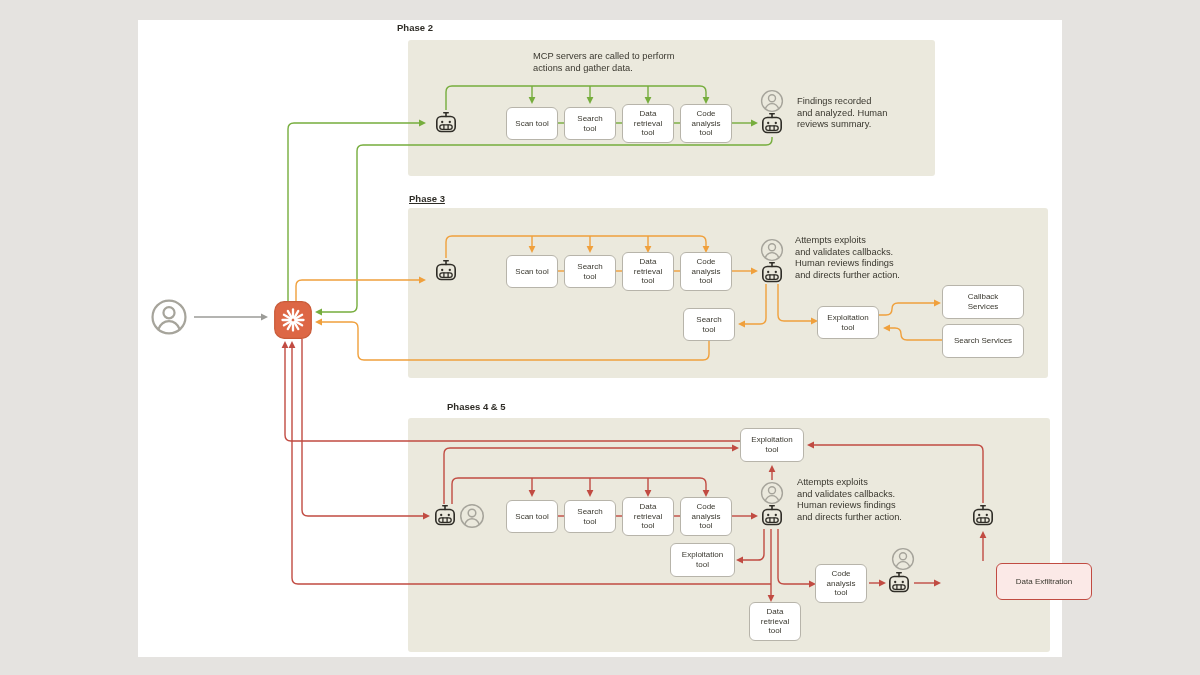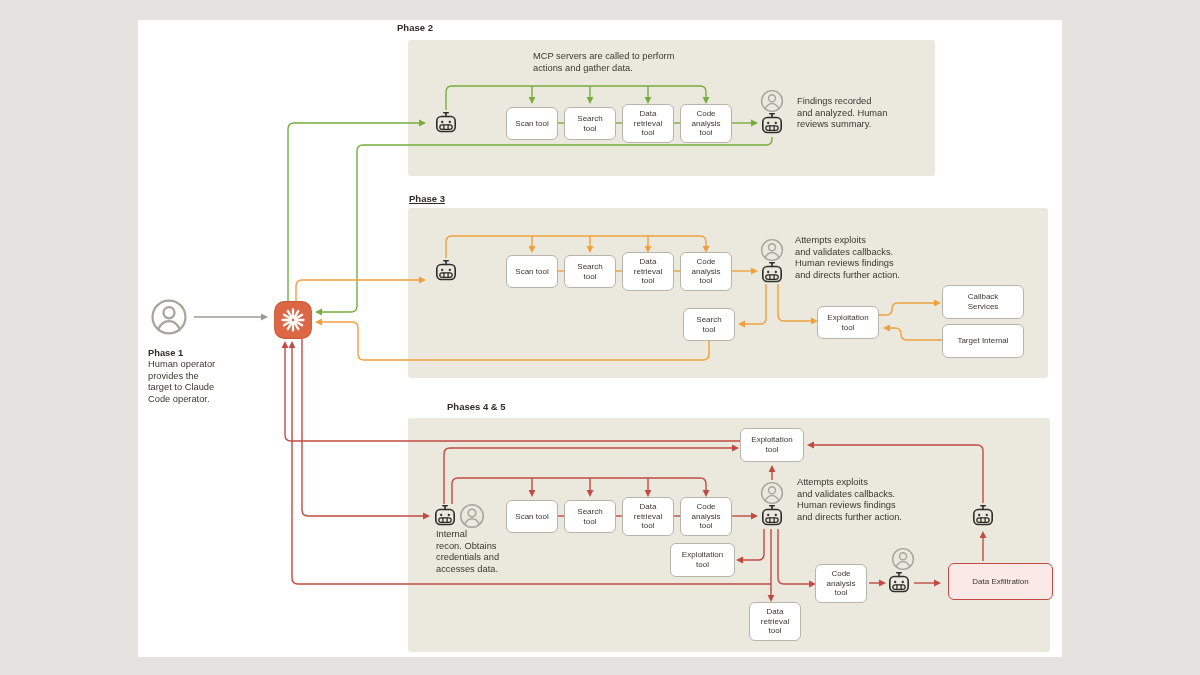--- a/index.html
+++ b/index.html
@@ -125,26 +125,20 @@
           <path d="M16.8 20.3 L9.9 24.3"></path>
           <path d="M16.5 19 L8.5 19"></path>
           <path d="M16.8 17.8 L9.9 13.8"></path>
           <path d="M17.8 16.8 L13.8 9.9"></path>
           <path d="M19 16.5 L19 8.5"></path>
           <path d="M20.3 16.8 L24.3 9.9"></path>
           <path d="M21.2 17.8 L28.1 13.8"></path>
         </g>
       </svg>
     </div>
-  <div class="note" style="left:148px;top:336px;width:130px;">
-    <b>Phase 1</b><span>Human operator
-provides the
-target to Claude
-Code operator.</span>
-  </div>
 
   <div class="note" style="left:533px;top:51px;width:200px;">MCP servers are called to perform
 actions and gather data.</div>
   <div class="icon" style="left:433px;top:110px;width:26px;height:26px;">
       <svg viewBox="0 0 26 26" fill="none" stroke="#2f2d27" stroke-width="1.6" stroke-linecap="round">
         <path d="M13 2.8 V6.4"></path>
         <path d="M10.8 2.8 H15.2"></path>
         <rect x="3.8" y="6.5" width="18.4" height="15" rx="4.5"></rect>
         <circle cx="9.2" cy="12" r="1.15" fill="#2f2d27" stroke="none"></circle>
         <circle cx="16.8" cy="12" r="1.15" fill="#2f2d27" stroke="none"></circle>
@@ -215,21 +209,21 @@
         <path d="M15.1 14.9 V19.3" stroke-width="1.3"></path>
       </svg>
     </div>
   <div class="note" style="left:795px;top:235px;width:150px;">Attempts exploits
 and validates callbacks.
 Human reviews findings
 and directs further action.</div>
   <div class="box" style="left:683px;top:308px;width:52px;height:33px;">Search tool</div>
   <div class="box" style="left:817px;top:306px;width:62px;height:33px;">Exploitation tool</div>
   <div class="box" style="left:942px;top:285px;width:82px;height:34px;padding:0 10px;">Callback Services</div>
-  <div class="box" style="left:942px;top:324px;width:82px;height:34px;padding:0 10px;">Target Internal</div>
+  <div class="box" style="left:942px;top:324px;width:82px;height:34px;padding:0 10px;">Search Services</div>
 
   <div class="box" style="left:740px;top:428px;width:64px;height:34px;">Exploitation tool</div>
   <div class="icon" style="left:432px;top:503px;width:26px;height:26px;">
       <svg viewBox="0 0 26 26" fill="none" stroke="#2f2d27" stroke-width="1.6" stroke-linecap="round">
         <path d="M13 2.8 V6.4"></path>
         <path d="M10.8 2.8 H15.2"></path>
         <rect x="3.8" y="6.5" width="18.4" height="15" rx="4.5"></rect>
         <circle cx="9.2" cy="12" r="1.15" fill="#2f2d27" stroke="none"></circle>
         <circle cx="16.8" cy="12" r="1.15" fill="#2f2d27" stroke="none"></circle>
         <rect x="6.8" y="14.8" width="12.4" height="4.6" rx="2.3" stroke-width="1.3"></rect>
@@ -237,24 +231,20 @@
         <path d="M15.1 14.9 V19.3" stroke-width="1.3"></path>
       </svg>
     </div>
   <div class="icon" style="left:459px;top:503px;width:26px;height:26px;">
       <svg viewBox="0 0 24 24" fill="none" stroke="#a6a49b" stroke-width="1.4" stroke-linecap="round">
         <circle cx="12" cy="12" r="10.4"></circle>
         <circle cx="12" cy="9.3" r="3.5"></circle>
         <path d="M5.2 19.8 C7 15.4 9.8 14.6 12 14.6 C14.2 14.6 17 15.4 18.8 19.8"></path>
       </svg>
     </div>
-  <div class="note" style="left:436px;top:529px;width:110px;">Internal
-recon. Obtains
-credentials and
-accesses data.</div>
   <div class="box" style="left:506px;top:500px;width:52px;height:33px;">Scan tool</div>
   <div class="box" style="left:564px;top:500px;width:52px;height:33px;">Search tool</div>
   <div class="box" style="left:622px;top:497px;width:52px;height:39px;">Data retrieval tool</div>
   <div class="box" style="left:680px;top:497px;width:52px;height:39px;">Code analysis tool</div>
   <div class="icon" style="left:760px;top:481px;width:24px;height:24px;">
       <svg viewBox="0 0 24 24" fill="none" stroke="#a6a49b" stroke-width="1.4" stroke-linecap="round">
         <circle cx="12" cy="12" r="10.4"></circle>
         <circle cx="12" cy="9.3" r="3.5"></circle>
         <path d="M5.2 19.8 C7 15.4 9.8 14.6 12 14.6 C14.2 14.6 17 15.4 18.8 19.8"></path>
       </svg>
@@ -290,21 +280,21 @@
         <path d="M13 2.8 V6.4"></path>
         <path d="M10.8 2.8 H15.2"></path>
         <rect x="3.8" y="6.5" width="18.4" height="15" rx="4.5"></rect>
         <circle cx="9.2" cy="12" r="1.15" fill="#2f2d27" stroke="none"></circle>
         <circle cx="16.8" cy="12" r="1.15" fill="#2f2d27" stroke="none"></circle>
         <rect x="6.8" y="14.8" width="12.4" height="4.6" rx="2.3" stroke-width="1.3"></rect>
         <path d="M10.9 14.9 V19.3" stroke-width="1.3"></path>
         <path d="M15.1 14.9 V19.3" stroke-width="1.3"></path>
       </svg>
     </div>
-  <div class="box pink" style="left:948px;top:563px;width:105px;height:37px;padding:12px 10px;">Data Exfiltration</div>
+  <div class="box pink" style="left:996px;top:563px;width:96px;height:37px;padding:12px 10px;">Data Exfiltration</div>
   <div class="icon" style="left:970px;top:503px;width:26px;height:26px;">
       <svg viewBox="0 0 26 26" fill="none" stroke="#2f2d27" stroke-width="1.6" stroke-linecap="round">
         <path d="M13 2.8 V6.4"></path>
         <path d="M10.8 2.8 H15.2"></path>
         <rect x="3.8" y="6.5" width="18.4" height="15" rx="4.5"></rect>
         <circle cx="9.2" cy="12" r="1.15" fill="#2f2d27" stroke="none"></circle>
         <circle cx="16.8" cy="12" r="1.15" fill="#2f2d27" stroke="none"></circle>
         <rect x="6.8" y="14.8" width="12.4" height="4.6" rx="2.3" stroke-width="1.3"></rect>
         <path d="M10.9 14.9 V19.3" stroke-width="1.3"></path>
         <path d="M15.1 14.9 V19.3" stroke-width="1.3"></path>

